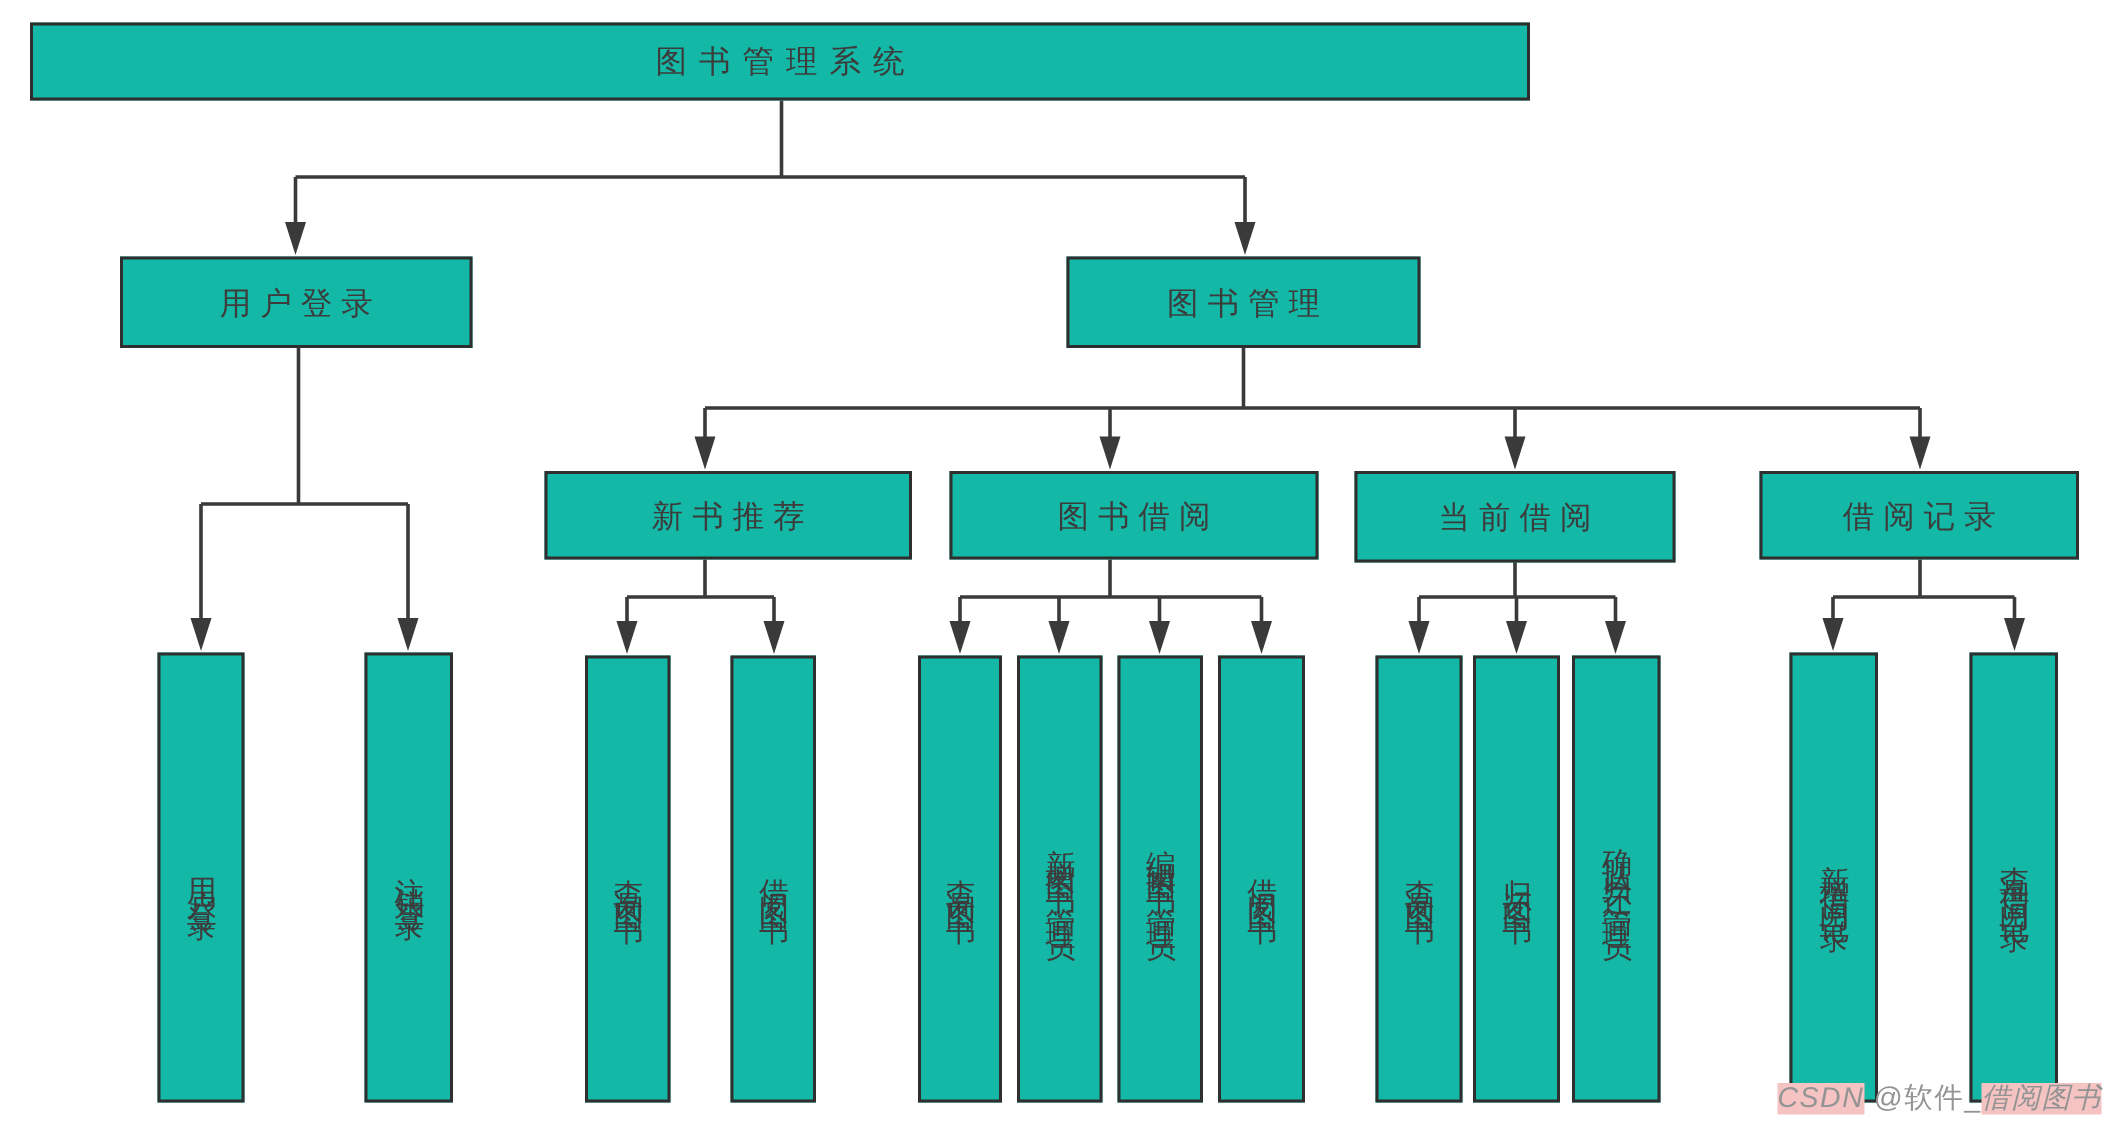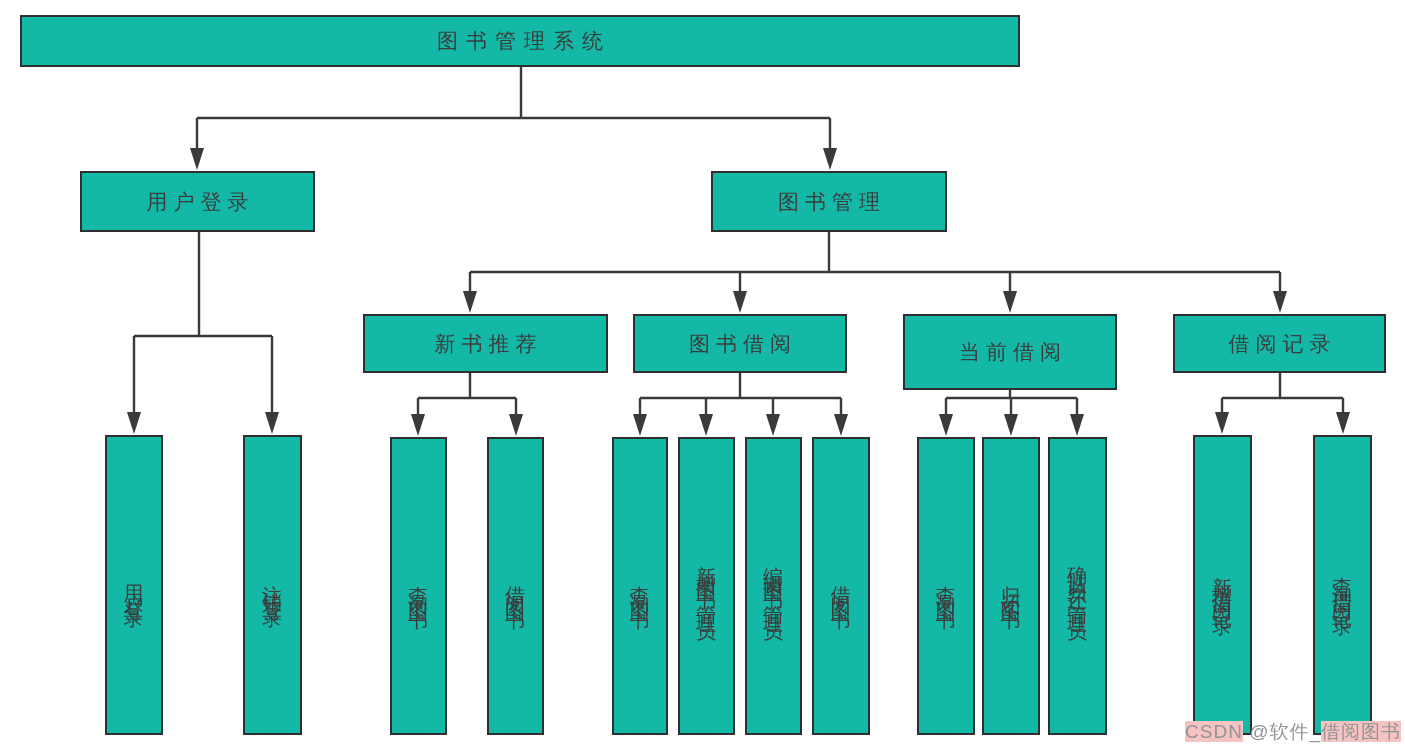--- a/index.html
+++ b/index.html
@@ -21,21 +21,21 @@
   .box{font-size:21px;letter-spacing:6px;text-indent:6px;white-space:nowrap;}
   .box.root{letter-spacing:8px;text-indent:8px;}
   .leaf .vtext{
     writing-mode:vertical-lr;text-orientation:mixed;
     font-size:20px;letter-spacing:8px;line-height:1;white-space:nowrap;
   }
   .watermark{
     position:absolute;right:4px;bottom:2px;z-index:3;
     font-size:19px;color:var(--watermark-text);letter-spacing:1px;white-space:nowrap;
   }
-  .watermark .wm-pink{background:var(--watermark-bg);}
+  .watermark .wm-pink{background:var(--watermark-bg);font-style:italic;}
 </style>
 </head>
 <body>
 
 <div class="canvas">
 
   <svg class="wires" width="1405" height="747" viewBox="0 0 1405 747" aria-hidden="true">
     <g>
       <path d="M521,67 V118 M197,118 H830 M197,118 V152 M830,118 V152"></path>
       <polygon points="190,148 204,148 197,170"></polygon>
@@ -85,24 +85,24 @@
   <div class="box" style="left:80px;top:171px;width:235px;height:61px;">
     <span>用户登录</span>
   </div>
   <div class="box" style="left:711px;top:171px;width:236px;height:61px;">
     <span>图书管理</span>
   </div>
 
   <div class="box" style="left:363px;top:314px;width:245px;height:59px;">
     <span>新书推荐</span>
   </div>
-  <div class="box" style="left:633px;top:314px;width:214px;height:59px;">
+  <div class="box" style="left:633px;top:314px;width:246px;height:59px;">
     <span>图书借阅</span>
   </div>
-  <div class="box" style="left:903px;top:314px;width:214px;height:76px;">
+  <div class="box" style="left:903px;top:314px;width:214px;height:61px;">
     <span>当前借阅</span>
   </div>
   <div class="box" style="left:1173px;top:314px;width:213px;height:59px;">
     <span>借阅记录</span>
   </div>
 
   <div class="leaf" style="left:105px;top:435px;width:58px;height:300px;">
     <span class="vtext">用户登录</span>
   </div>
   <div class="leaf" style="left:243px;top:435px;width:59px;height:300px;">

